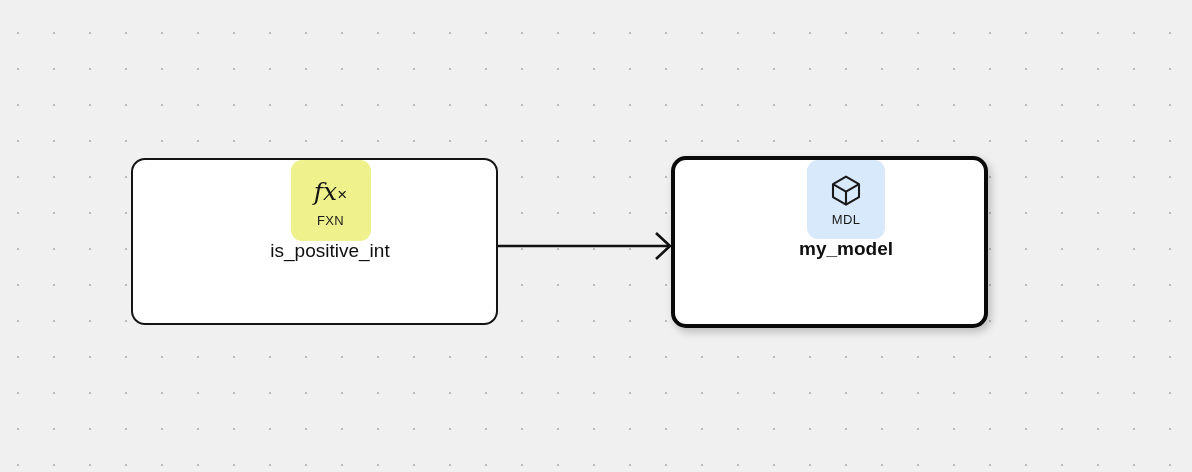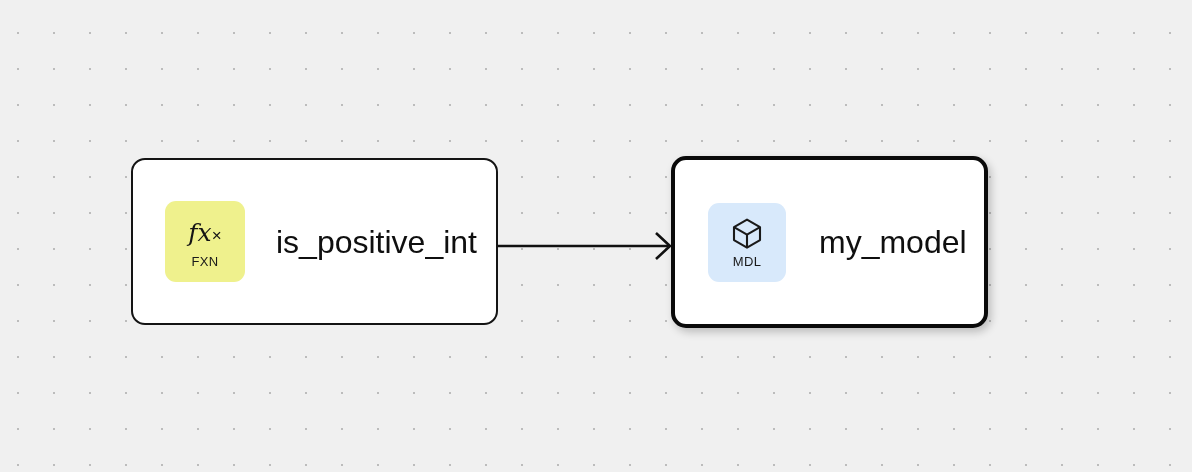--- a/index.html
+++ b/index.html
@@ -34,21 +34,21 @@
     height: 472px;
     pointer-events: none;
   }
 
   
   .node {
     position: absolute;
     box-sizing: border-box;
     background: #ffffff;
     display: flex;
-    flex-direction: row;
+    flex-direction: column;
     align-items: center;
   }
 
   .node-fxn {
     left: 131px;
     top: 158px;
     width: 367px;
     height: 167px;
     border: 2px solid #141414;
     border-radius: 14px;
@@ -116,28 +116,28 @@
     font-size: 13px;
     color: #1a1a1a;
     margin-top: 5px;
     letter-spacing: 0.3px;
     line-height: 1;
   }
 
   
   .node-title {
     font-family: "Liberation Sans", sans-serif;
-    font-size: 32px;
+    font-size: 19px;
     color: #0f0f0f;
     white-space: nowrap;
     line-height: 1;
   }
 
   .title-fxn { margin-left: 31px; }
-  .title-mdl { margin-left: 33px; }
+  .title-mdl { margin-left: 33px; font-weight: bold; }
 </style>
 </head>
 <body>
 
 <div id="canvas">
 
   <svg id="edge-layer" viewBox="0 0 1192 472" width="1192" height="472">
     <g>
       <line x1="498" y1="246" x2="668" y2="246" stroke="#111111" stroke-width="2.6"></line>
       <polyline points="656,233 670,246 656,259" fill="none" stroke="#111111" stroke-width="2.6" stroke-linecap="butt" stroke-linejoin="miter"></polyline>

